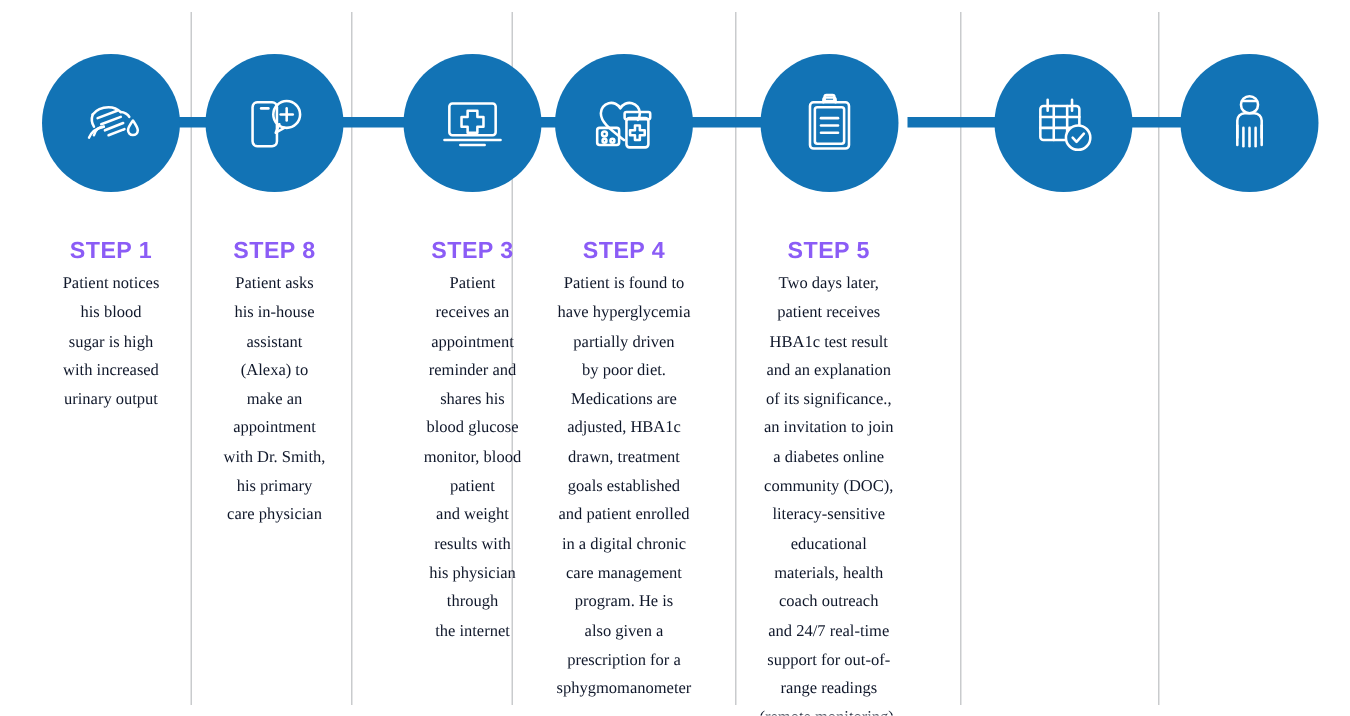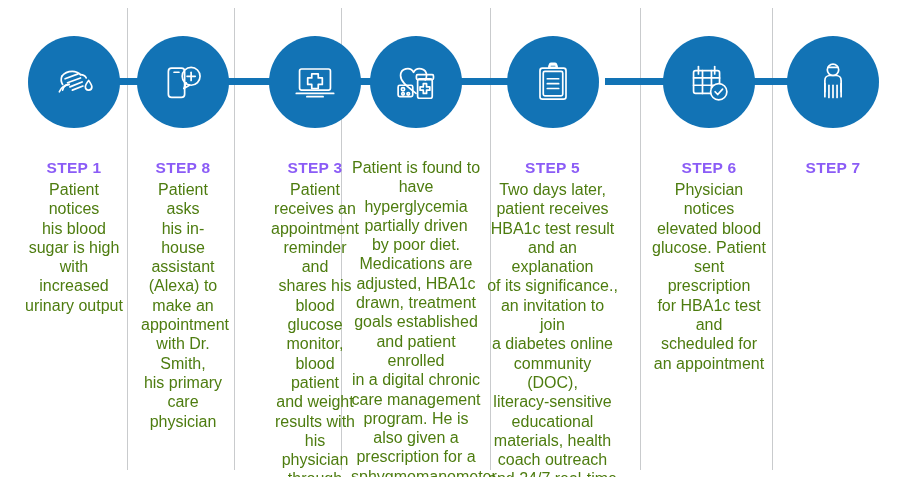--- a/index.html
+++ b/index.html
@@ -80,24 +80,25 @@
   .step-title {
     font-size: 15.5px;
     font-weight: bold;
     color: #8b5cf6;
     letter-spacing: 0.3px;
     line-height: 20px;
     margin-bottom: 2px;
   }
 
   .step-body {
-    font-size: 16px;
-    color: #4d7c0f;
+    font-size: 11px;
+    color: #0f172a;
     line-height: 19.3px;
     white-space: pre-line;
+    font-family: Liberation Serif, serif;
   }
 </style>
 </head>
 <body>
 
 <div id="infographic">
 
   <div class="divider" style="left:127px;"></div>
   <div class="divider" style="left:234px;"></div>
   <div class="divider" style="left:341px;"></div>
@@ -204,20 +205,21 @@
           <circle cx="16" cy="41" r="2"></circle>
           <circle cx="16" cy="46.5" r="1.6"></circle>
           <circle cx="22.5" cy="46.5" r="1.6"></circle>
           <rect x="34" y="28" width="18" height="24" rx="2.5"></rect>
           <rect x="32.5" y="23" width="21" height="6" rx="1.5"></rect>
           <path d="M41 34h4v4h4v4h-4v4h-4v-4h-4v-4h4z"></path>
         </svg>
       </span>
     </div>
     <div class="caption">
+      <div class="step-title">STEP 4</div>
       <div class="step-body">Patient is found to
 have hyperglycemia
 partially driven
 by poor diet.
 Medications are
 adjusted, HBA1c
 drawn, treatment
 goals established
 and patient enrolled
 in a digital chronic
@@ -273,45 +275,34 @@
           <line x1="24" y1="18" x2="24" y2="46"></line>
           <line x1="35" y1="18" x2="35" y2="40"></line>
           <line x1="13" y1="36" x2="38" y2="36"></line>
           <line x1="19" y1="13" x2="19" y2="22"></line>
           <line x1="39" y1="13" x2="39" y2="22"></line>
           <circle cx="44" cy="44" r="10" fill="#1273b5"></circle>
           <path d="M39.5 44l3.2 3.4 6-6.6"></path>
         </svg>
       </span>
     </div>
-    <div class="caption">
-      <div class="step-title">STEP 6</div>
-      <div class="step-body">Physician notices
-elevated blood
-glucose. Patient
-sent prescription
-for HBA1c test and
-scheduled for
-an appointment</div>
-    </div>
   </div>
 
   <div class="step" style="left:782px; width:102px;">
     <div class="badge">
       <span>
         <svg viewBox="0 0 64 64" fill="none" stroke="#ffffff" stroke-width="2.1" stroke-linecap="round" stroke-linejoin="round">
           <circle cx="32" cy="17" r="7"></circle>
           <line x1="26" y1="14" x2="38" y2="14"></line>
           <path d="M22 50V30a6 6 0 0 1 6-6h8a6 6 0 0 1 6 6v20"></path>
           <line x1="22" y1="34" x2="22" y2="44"></line>
           <line x1="42" y1="34" x2="42" y2="44"></line>
           <path d="M27 36v15"></path>
           <path d="M37 36v15"></path>
           <path d="M32 36v15"></path>
         </svg>
       </span>
     </div>
     <div class="caption">
-      <div class="step-title">STEP 7</div>
     </div>
   </div>
 
 </div>
 
 </body></html>

